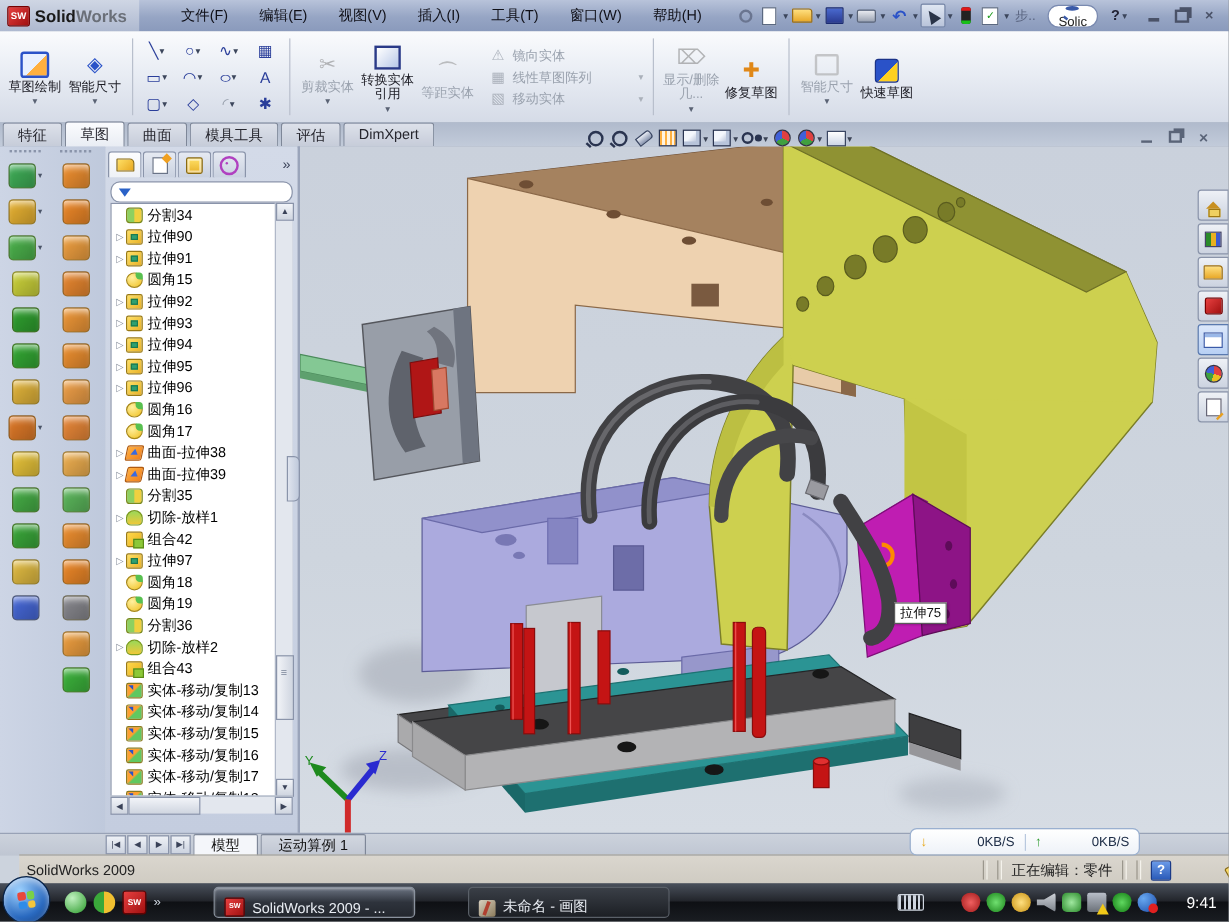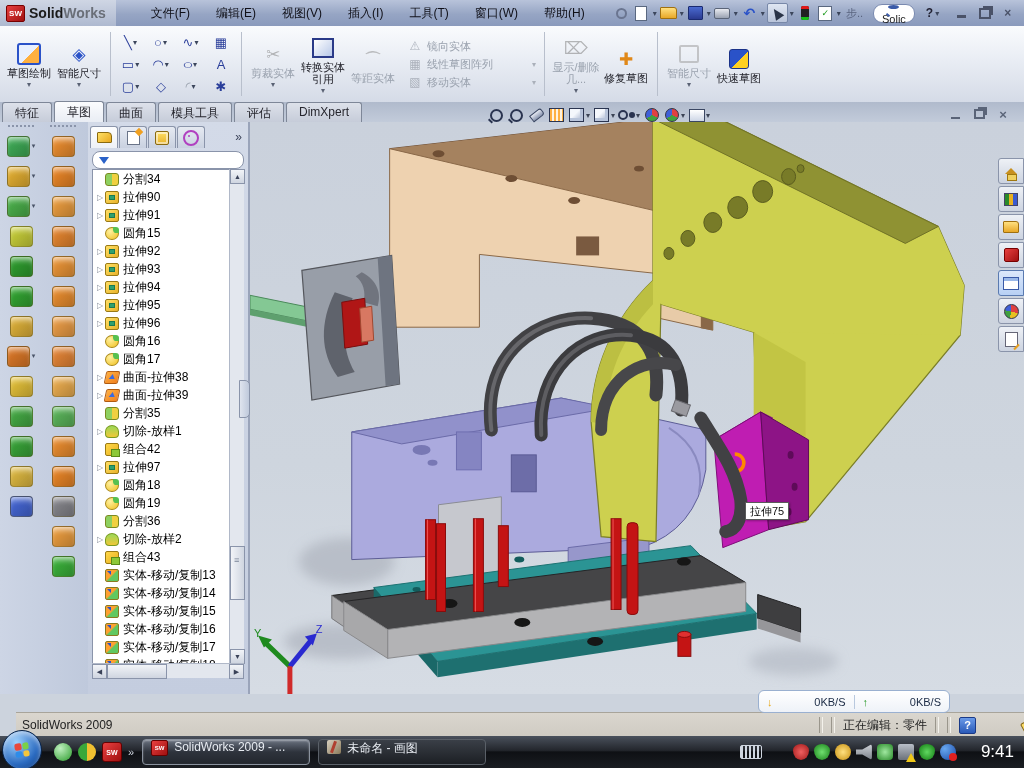--- a/index.html
+++ b/index.html
@@ -204,40 +204,40 @@
   .orb-flag{width:14px;height:14px;display:grid;grid-template-columns:1fr 1fr;grid-template-rows:1fr 1fr;gap:1px;transform:rotate(-8deg);}
   .orb-flag span{border-radius:2px;}
   .of-r{background:#e8483c;} .of-g{background:#7ad148;} .of-b{background:#2f8ce8;} .of-y{background:#f5c63c;}
   .qlaunch{display:flex;align-items:center;gap:6px;margin:0 8px;}
   .ql{width:18px;height:18px;border-radius:3px;}
   .ql-msg{background:radial-gradient(circle at 35% 30%,#bff0bf,#2a9a2a);border-radius:50%;}
   .ql-xl{background:conic-gradient(#f0c030 0 50%,#3aa83a 50%);border-radius:50%;}
   .ql-sw{background:linear-gradient(135deg,#e84040,#a01010);border:1px solid #600;color:#fff;font-size:7px;font-weight:bold;display:flex;align-items:center;justify-content:center;}
   .ql-chev{color:#cfd6e0;font-size:11px;}
   .taskbtn{height:24px;min-width:150px;margin-right:8px;border-radius:4px;border:1px solid #5a6068;
-    background:linear-gradient(#3a3f47,#1c1f24);display:flex;align-items:flex-start;gap:6px;padding:0 8px;color:#e8ecf2;font-size:12px;}
+    background:linear-gradient(#3a3f47,#1c1f24);display:flex;align-items:flex-end;gap:6px;padding:0 8px;color:#e8ecf2;font-size:12px;margin-left:36px;}
   .taskbtn.active{background:linear-gradient(#6a7280,#2e333c 50%,#23272e);border-color:#8a929e;box-shadow:inset 0 1px 2px rgba(255,255,255,.4);}
   .tb-ico-sw{width:15px;height:14px;background:linear-gradient(135deg,#e84040,#a01010);border:1px solid #600;border-radius:2px;color:#fff;font-size:6px;font-weight:bold;display:flex;align-items:center;justify-content:center;}
   .tb-ico-paint{width:14px;height:14px;background:linear-gradient(135deg,#d8d0c0,#8a7a5a);border-radius:2px;position:relative;}
   .tb-ico-paint::after{content:"";position:absolute;left:5px;top:1px;width:3px;height:12px;background:#b04030;transform:rotate(20deg);}
   .tray{margin-left:auto;display:flex;align-items:center;gap:5px;padding-right:10px;}
   .kb-icon{width:20px;height:12px;border:1px solid #cfd6e0;border-radius:2px;margin-right:26px;
     background:repeating-linear-gradient(90deg,#cfd6e0 0 2px,transparent 2px 4px);}
   .trayi{width:16px;height:16px;border-radius:3px;}
   .tr-security-center{background:radial-gradient(#f06060,#a01818);border-radius:50% 50% 50% 50%/40% 40% 60% 60%;}
   .tr-firewall{background:radial-gradient(#70e070,#188018);border-radius:50% 50% 50% 50%/40% 40% 60% 60%;}
   .tr-certificate{background:radial-gradient(#ffe080,#c89010);border-radius:50%;}
   .tr-volume{background:linear-gradient(#d0d4da,#7a8088);clip-path:polygon(0 35%,40% 35%,100% 0,100% 100%,40% 65%,0 65%);}
   .tr-messenger{background:radial-gradient(#a0e8a0,#2a8a2a);border-radius:4px;}
   .tr-network-warning{background:linear-gradient(#b8bec8,#6a7078);position:relative;border-radius:2px;}
   .tr-network-warning::after{content:"";position:absolute;right:-2px;bottom:-2px;border-left:5px solid transparent;border-right:5px solid transparent;border-bottom:9px solid #f0c818;}
   .tr-antivirus{background:radial-gradient(#60d860,#107810);border-radius:50% 50% 50% 50%/40% 40% 60% 60%;}
   .tr-downloader{background:radial-gradient(circle at 30% 30%,#68a8f0,#1a4aa8);border-radius:50%;position:relative;}
   .tr-downloader::after{content:"";position:absolute;right:-1px;bottom:-1px;width:8px;height:8px;background:#e02020;border-radius:50%;}
-  .clock{color:#fff;font-size:17px;margin-left:20px;}
+  .clock{color:#fff;font-size:13px;margin-left:20px;}
 </style>
 </head>
 <body>
 
 <div id="stage">
 
   <div class="titlebar">
     <div class="logo">
       <span class="logo-cube">SW</span>
       <span><span class="logo-bold">Solid</span><span class="logo-light">Works</span></span>
@@ -922,20 +922,30 @@
       <span class="net-down-arrow">↓</span>
       <span>0KB/S</span>
     </span>
     <span class="net-div"></span>
     <span class="net-half">
       <span class="net-up-arrow">↑</span>
       <span>0KB/S</span>
     </span>
   </div>
 
+  <div class="doctabs">
+    <div class="dt-nav">
+      <span class="dt-nb">|◀</span>
+      <span class="dt-nb">◀</span>
+      <span class="dt-nb">▶</span>
+      <span class="dt-nb">▶|</span>
+    </div>
+    <span class="dtab active">模型</span>
+    <span class="dtab">运动算例 1</span>
+  </div>
 
   <div class="statusbar">
     <span class="sb-left">SolidWorks 2009</span>
     <div class="sb-right">
       <span class="sb-sep"></span>
         <span class="sb-sep"></span>
       <span>正在编辑：零件</span>
       <span class="sb-sep"></span>
         <span class="sb-sep"></span>
       <span class="sb-help">?</span>

